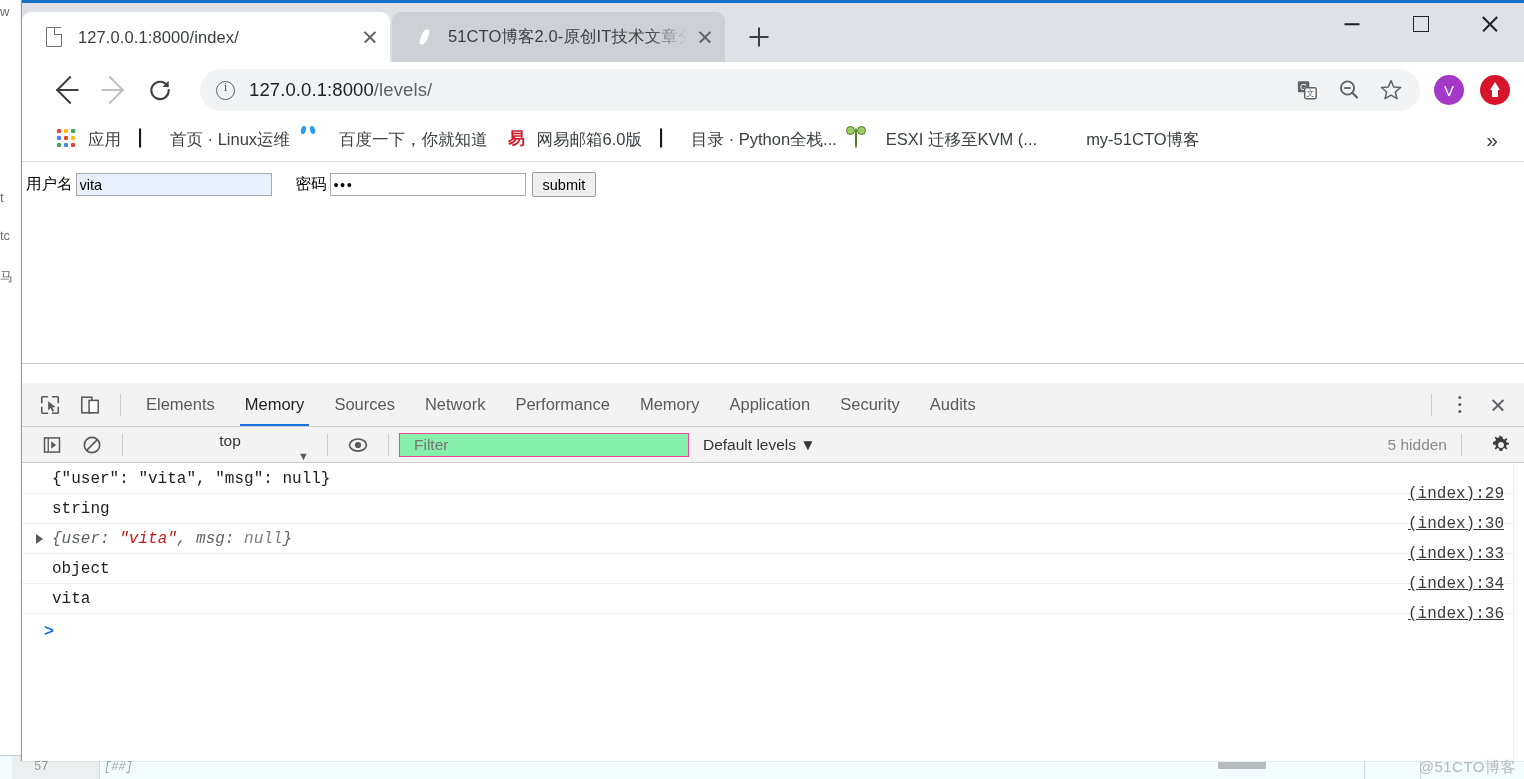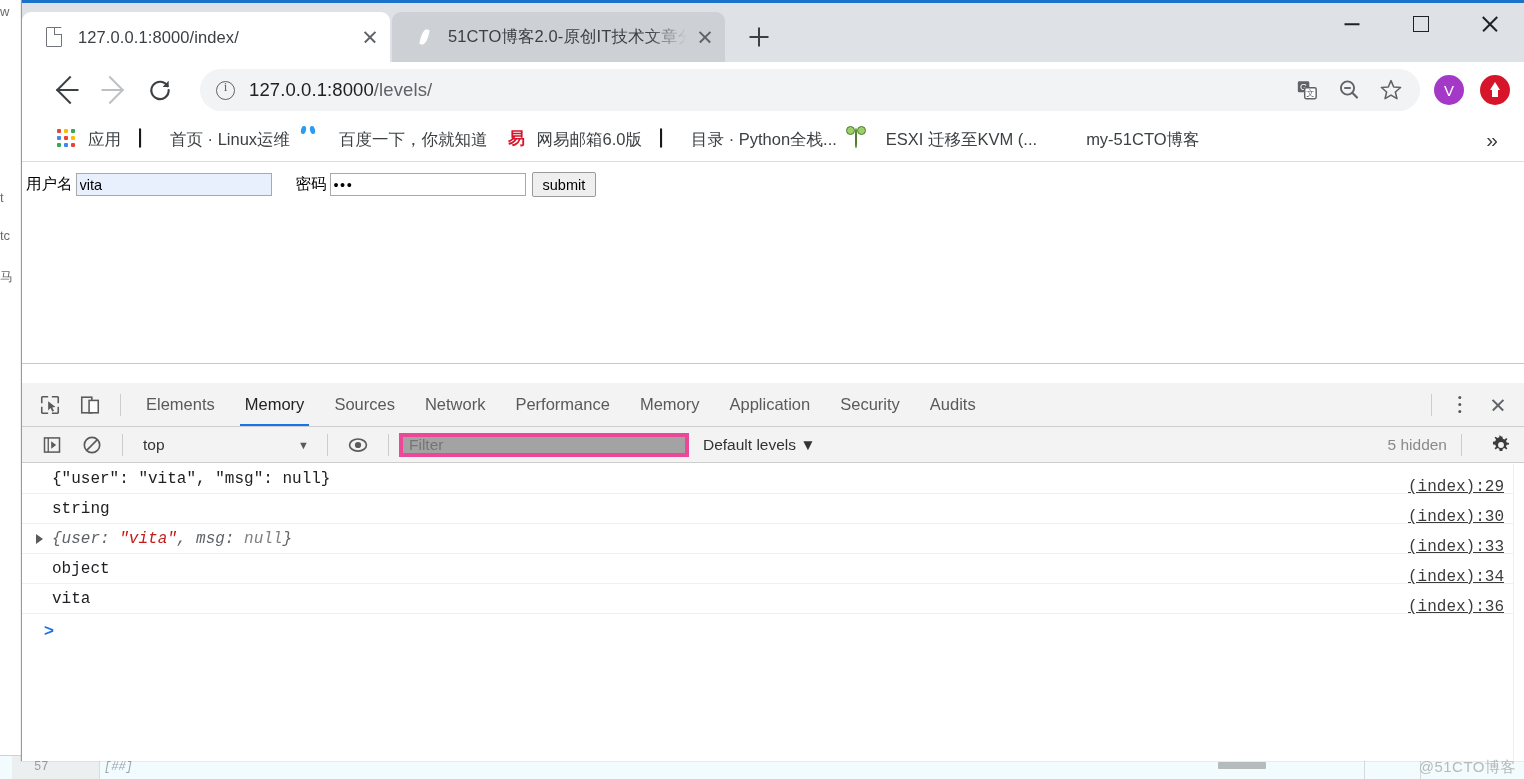--- a/index.html
+++ b/index.html
@@ -304,41 +304,41 @@
     position: absolute; left: 50%; width: 3.4px; height: 3.4px; border-radius: 50%;
     background: #5a5a5a; transform: translateX(-50%);
   }
 
   .dt-filterbar {
     height: 36px; background: #f3f3f3; border-bottom: 1px solid #cdcdcd;
     display: flex; align-items: center; padding-left: 10px;
   }
   .ctx-select {
     display: flex; align-items: center; width: 184px; height: 26px;
-    font-size: 15.5px; color: #333; padding-left: 10px; position: relative;
+    font-size: 15.5px; color: #333; padding-left: 10px; position: relative; flex-direction: column;
   }
   .ctx-select .caret { margin-left: auto; margin-right: 8px; font-size: 11px; color: #5a5a5a; }
   .filter-input {
-    width: 290px; height: 24px; border: 4px solid #ec4899; background: #a3a3a3;
-    font-size: 15.5px; padding: 0 6px; color: #333;
+    width: 290px; height: 24px; border: 1px solid #ec4899; background: #86efac;
+    font-size: 15.5px; padding: 0 14px; color: #333;
     font-family: "Liberation Sans", sans-serif; outline: none;
   }
   .levels { font-size: 15.5px; color: #333; margin-left: 14px; white-space: nowrap; }
   .hidden-count { font-size: 15.5px; color: #8a8a8a; margin-left: auto; }
   .gear { width: 34px; height: 34px; position: relative; margin: 0 6px 0 12px; }
 
   .dt-console { position: absolute; left: 0; right: 0; top: 81px; bottom: 0; background: #fff; overflow: hidden; }
   .log-row {
     position: relative; height: 30px; border-bottom: 1px solid #f0f0f0;
     display: flex; align-items: center; padding-left: 30px;
     font-family: "Liberation Mono", monospace; font-size: 16px; color: #202124;
   }
   .log-row .msg { white-space: nowrap; }
   .log-row .src {
-    position: absolute; right: 20px; top: 8px; line-height: 30px;
+    position: absolute; right: 20px; top: 15px; line-height: 30px;
     font-family: "Liberation Mono", monospace; font-size: 16px;
     color: #3b3b3b; text-decoration: underline;
   }
   .disclosure {
     position: absolute; left: 14px; top: 50%; transform: translateY(-50%);
     width: 0; height: 0; border-style: solid; border-width: 5px 0 5px 7px;
     border-color: transparent transparent transparent #5a5a5a;
   }
   .obj-prev { font-style: italic; color: #5f6368; }
   .obj-prev .k { color: #5f6368; }

